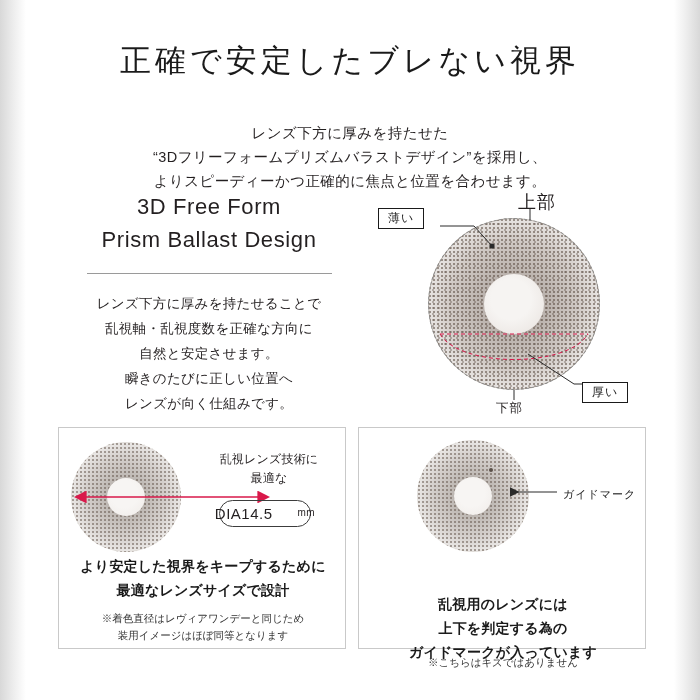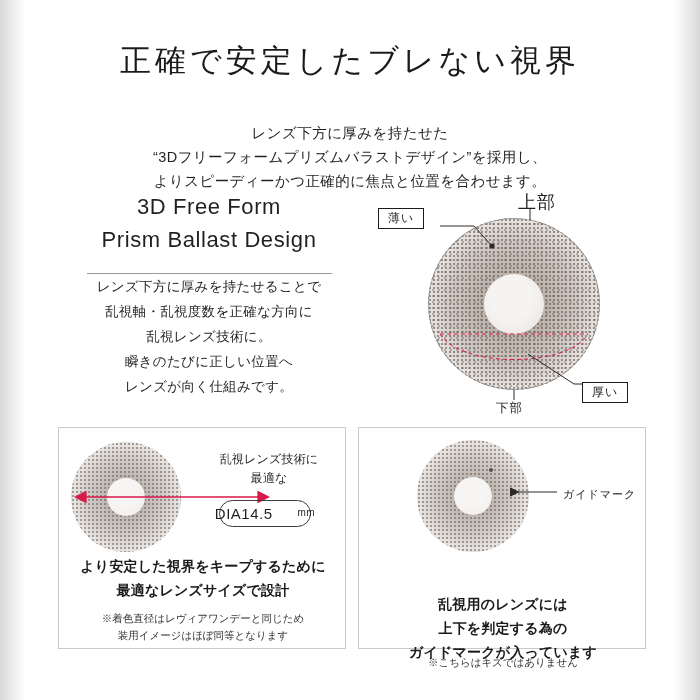--- a/index.html
+++ b/index.html
@@ -69,20 +69,21 @@
     color: #231f20;
     font-weight: 400;
   }
   .rule {
     width: 245px;
     height: 1px;
     background: #9a9a9a;
     margin: 17px auto 0 auto;
   }
   .left-body {
+    margin-top: 17px;
     font-size: 13.5px;
     line-height: 25px;
     letter-spacing: 0.3px;
     color: #231f20;
   }
 
   
   .lens-area {
     position: absolute;
     left: 352px;
@@ -298,21 +299,21 @@
 
     <div class="left-col">
       <div class="title-en">
         <div>3D Free Form</div>
         <div>Prism Ballast Design</div>
       </div>
       <div class="rule"></div>
       <div class="left-body">
         <div>レンズ下方に厚みを持たせることで</div>
         <div>乱視軸・乱視度数を正確な方向に</div>
-        <div>乱視レンズ技術に。</div>
+        <div>自然と安定させます。</div>
         <div>瞬きのたびに正しい位置へ</div>
         <div>レンズが向く仕組みです。</div>
       </div>
     </div>
 
     <div class="lens-area">
       <div class="lens-circle">
         <div class="lens-dots"></div>
         <div class="lens-pupil"></div>
         <div class="lens-ring"></div>

